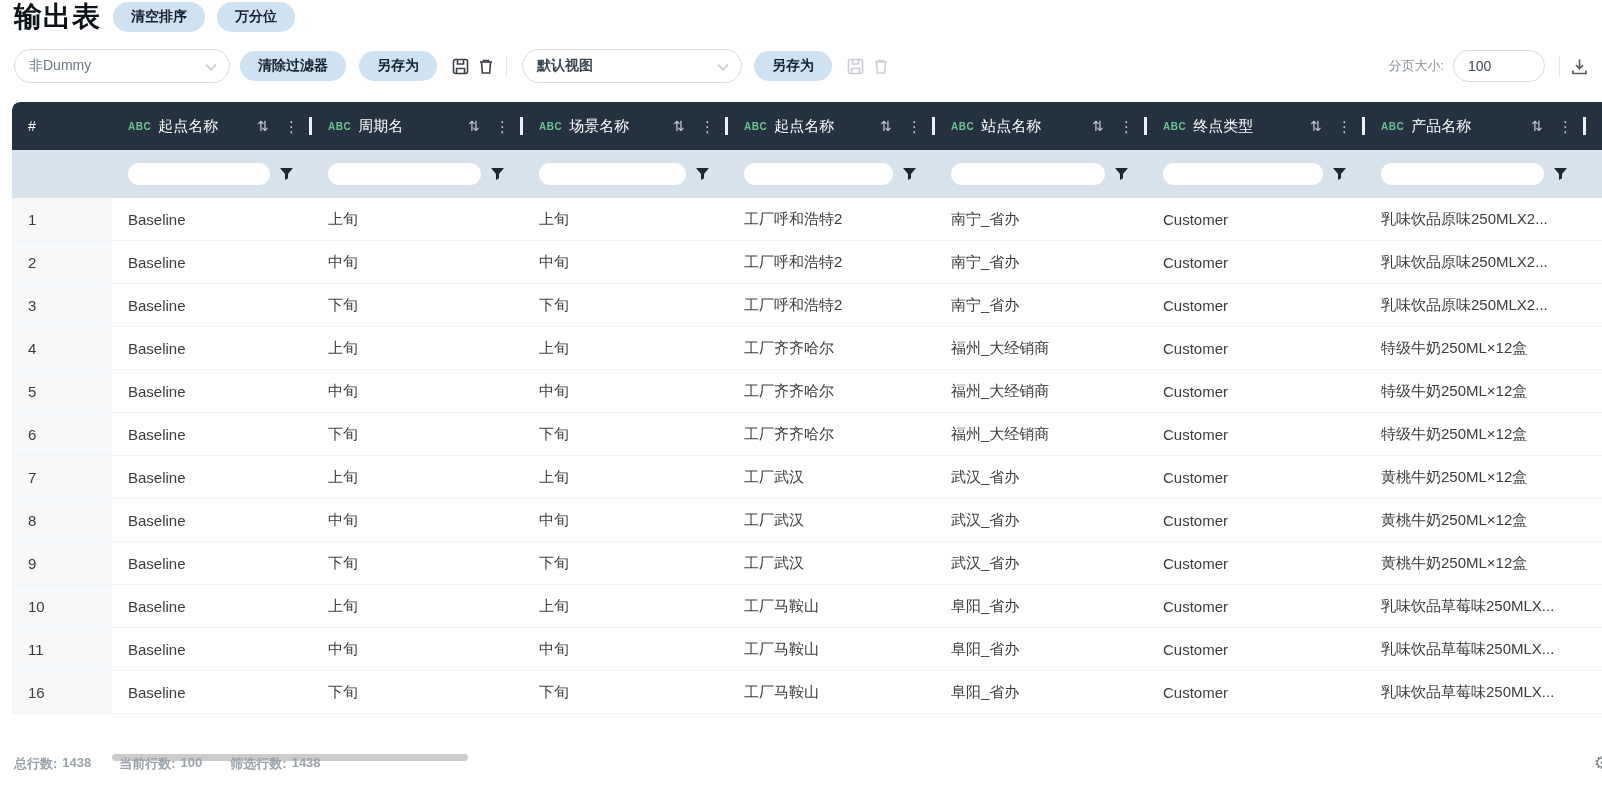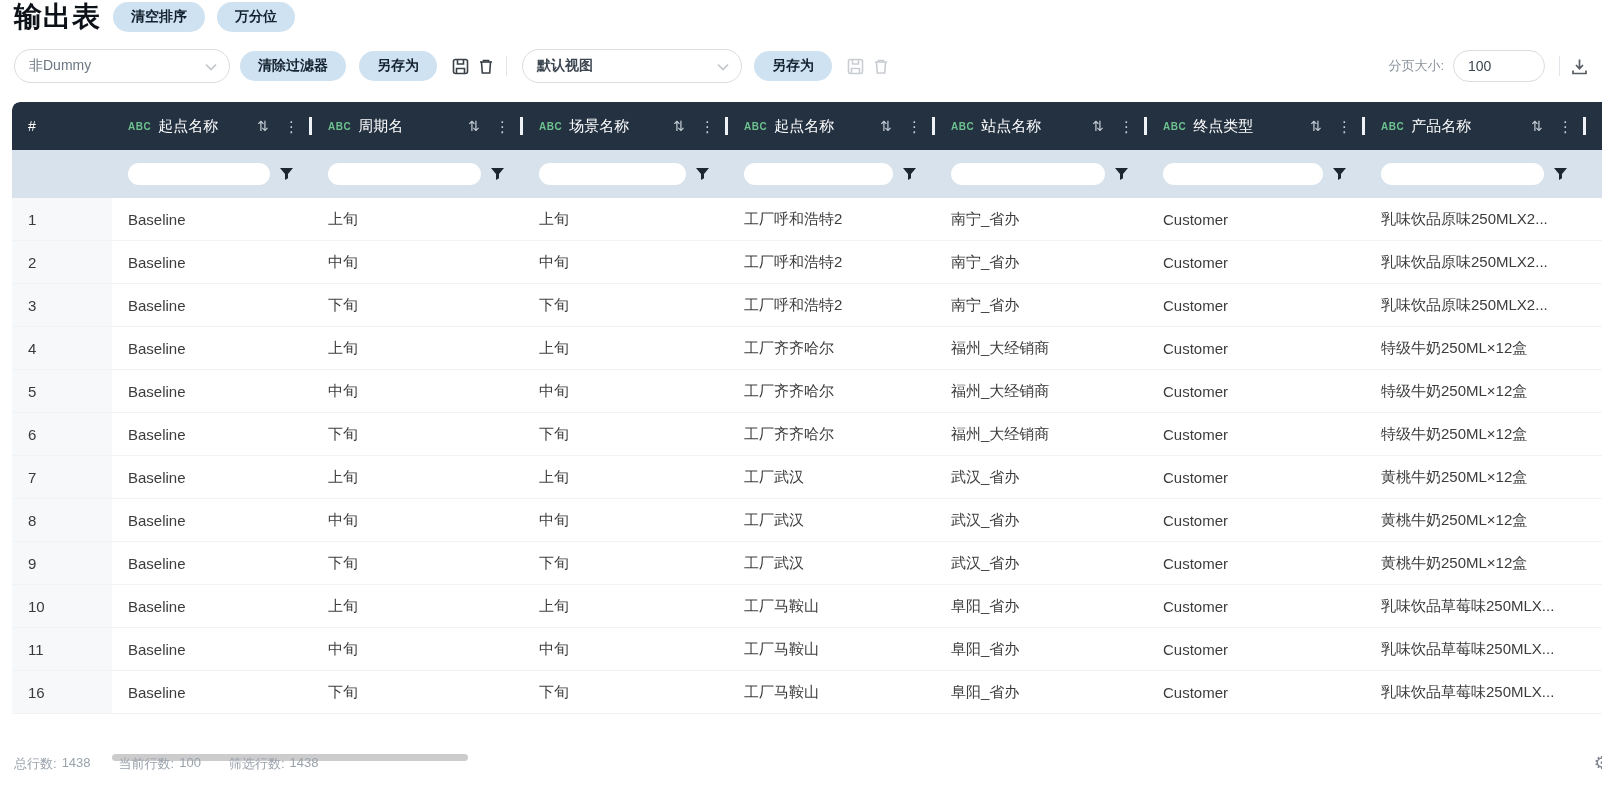--- a/index.html
+++ b/index.html
@@ -53,21 +53,21 @@
   .td-index { width:100px; background:#f6f8fa; color:#3a3a3a; }
 
   .total-row { position:absolute; left:0; bottom:0; width:100%; height:48px; background:#d7e2ed;
     display:flex; align-items:center; padding-left:17px; font-size:16px; font-weight:700; color:#1b242d; }
 
   
   .h-scroll-thumb { position:absolute; left:112px; top:754px; width:356px; height:7px;
     background:#cccccc; border-radius:4px; cursor:grab; }
   .statusbar { position:absolute; left:14px; top:755px; display:flex; gap:28px;
     font-size:13px; color:#9aa2ab; }
-  .stat { display:flex; gap:5px; }
+  .stat { display:flex; gap:5px;font-weight:bold; }
   .settings-cut { position:absolute; right:-8px; top:752px; font-size:18px; color:#7d848c; cursor:pointer; }
 </style>
 </head>
 <body>
 
 <div class="topbar">
   <div class="page-title">输出表</div>
   <button class="pill-btn">清空排序</button>
   <button class="pill-btn">万分位</button>
 </div>

